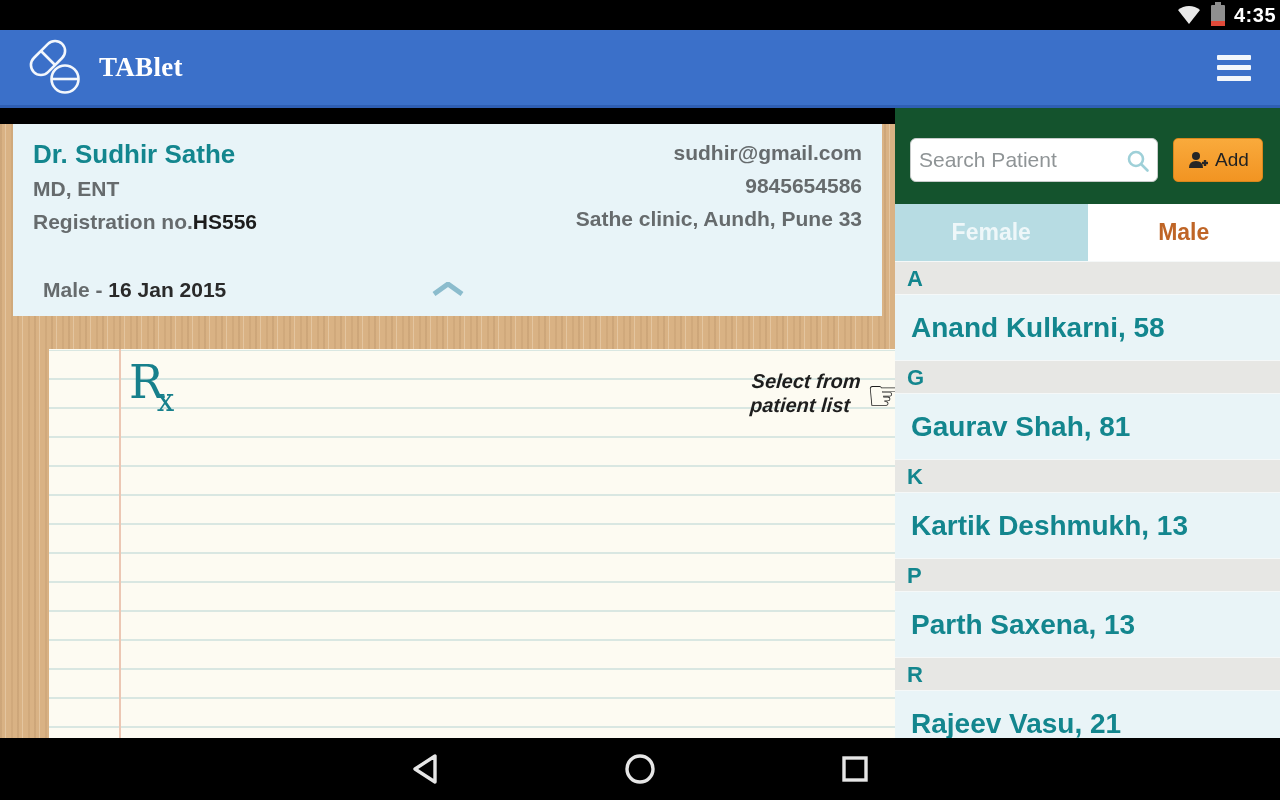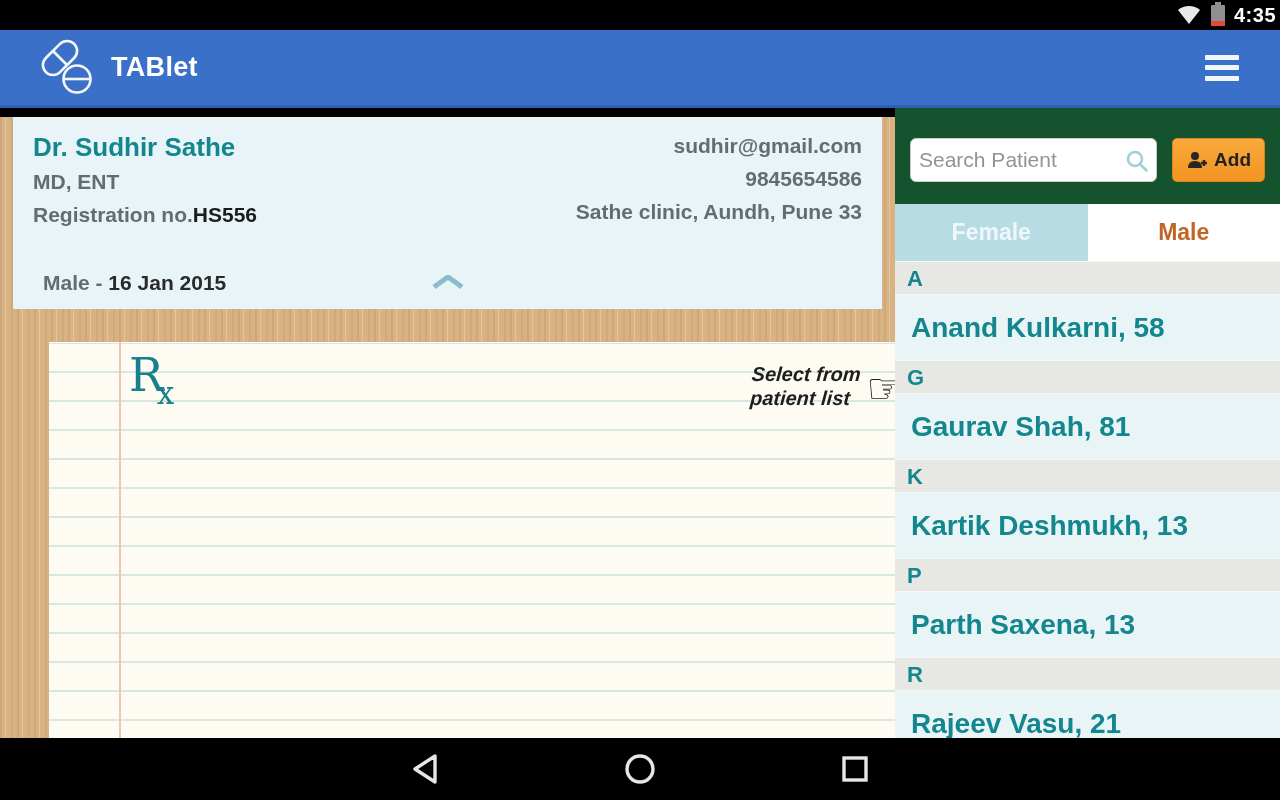--- a/index.html
+++ b/index.html
@@ -9,27 +9,27 @@
   
   .status-bar { position:absolute; left:0; top:0; width:1280px; height:30px; background:#000;
     display:flex; align-items:center; justify-content:flex-end; gap:9px; padding-right:4px; }
   .status-time { color:#fff; font-size:20px; font-weight:bold; letter-spacing:.5px; }
   .battery { position:relative; width:14px; height:21px; background:#8f8f8f; border-radius:1px; }
   .battery:before { content:""; position:absolute; left:4px; top:-3px; width:6px; height:3px; background:#8f8f8f; }
   .battery-level { position:absolute; left:0; bottom:0; width:100%; height:5px; background:#e04a3a; }
 
   
   .app-header { position:absolute; left:0; top:30px; width:1280px; height:78px; background:#3b70c9;
-    border-bottom:3px solid #2f5fb4; display:flex; align-items:center; padding:0 41px; }
+    border-bottom:3px solid #2f5fb4; display:flex; align-items:center; padding:0 29px;font-family:Liberation Serif, serif; }
   .app-title { color:#fff; font-size:27px; font-weight:bold; margin-left:14px; letter-spacing:.3px; }
   .hamburger { margin-left:auto; width:34px; height:26px; display:flex; flex-direction:column; justify-content:space-between; cursor:pointer; }
   .hamburger span { display:block; height:5px; background:#f2f6fb; border-radius:1px; }
 
   
-  .main { position:absolute; left:0; top:117px; width:1032px; height:630px;
+  .main { position:absolute; left:0; top:124px; width:1032px; height:630px;
     background-color:#d9b284;
     background-image:repeating-linear-gradient(90deg,
       rgba(122,82,46,.12) 0 2px, rgba(0,0,0,0) 2px 5px,
       rgba(255,246,230,.28) 5px 6px, rgba(0,0,0,0) 6px 11px,
       rgba(132,90,50,.10) 11px 13px, rgba(0,0,0,0) 13px 17px); }
 
   .doctor-card { position:absolute; left:13px; top:0; width:869px; height:192px; background:#e8f4f8;
     padding:12px 20px 8px 20px; display:flex; flex-direction:column; }
   .card-top { display:flex; justify-content:space-between; }
   .doc-left { line-height:33px; }
@@ -57,21 +57,21 @@
   
   .sidebar { position:absolute; left:895px; top:108px; width:385px; height:504px; background:#14532d; }
   .search-row { position:absolute; left:0; top:30px; width:100%; display:flex; align-items:center; padding:0 15px; gap:15px; }
   .search-wrap { position:relative; width:248px; height:44px; }
   .search-input { width:100%; height:100%; border:1px solid #c7cbca; border-radius:6px; background:#fff;
     font-family:"Liberation Sans", sans-serif; font-size:21px; color:#3a3a3a; padding:0 40px 0 8px; outline:none; }
   .search-input::placeholder { color:#8f9496; }
   .search-icon { position:absolute; right:8px; top:11px; }
   .add-btn { display:flex; align-items:center; gap:6px; height:44px; padding:0 13px;
     background:linear-gradient(#f9aa3c, #f29422); border:1px solid #d8861c; border-radius:5px;
-    font-family:"Liberation Sans", sans-serif; font-size:19px; font-weight:bold; color:#222; cursor:pointer; }
+    font-family:"Liberation Sans", sans-serif; font-size:19px; font-weight:normal; color:#222; cursor:pointer; }
   .tabs { position:absolute; left:0; top:96px; width:100%; height:57px; display:flex; }
   .tab { flex:1; display:flex; align-items:center; justify-content:center; font-size:23px; font-weight:bold;
     background:#b7dce3; color:#eef7f9; cursor:pointer; }
   .tab.active { background:#fff; color:#bf6526; }
   .patient-list { position:absolute; left:0; top:153px; width:100%; height:477px; overflow:hidden; background:#e9f4f7; }
   .letter-header { height:33px; line-height:33px; padding-left:12px; background:#e7e7e4;
     color:#13868e; font-size:22px; font-weight:bold; border-top:1px solid #f5f8f8; }
   .patient-row { height:66px; display:flex; align-items:center; padding-left:16px;
     background:#e9f4f7; color:#13868e; font-size:28px; font-weight:bold; cursor:pointer; border-top:1px solid #f5f8f8; }
 

